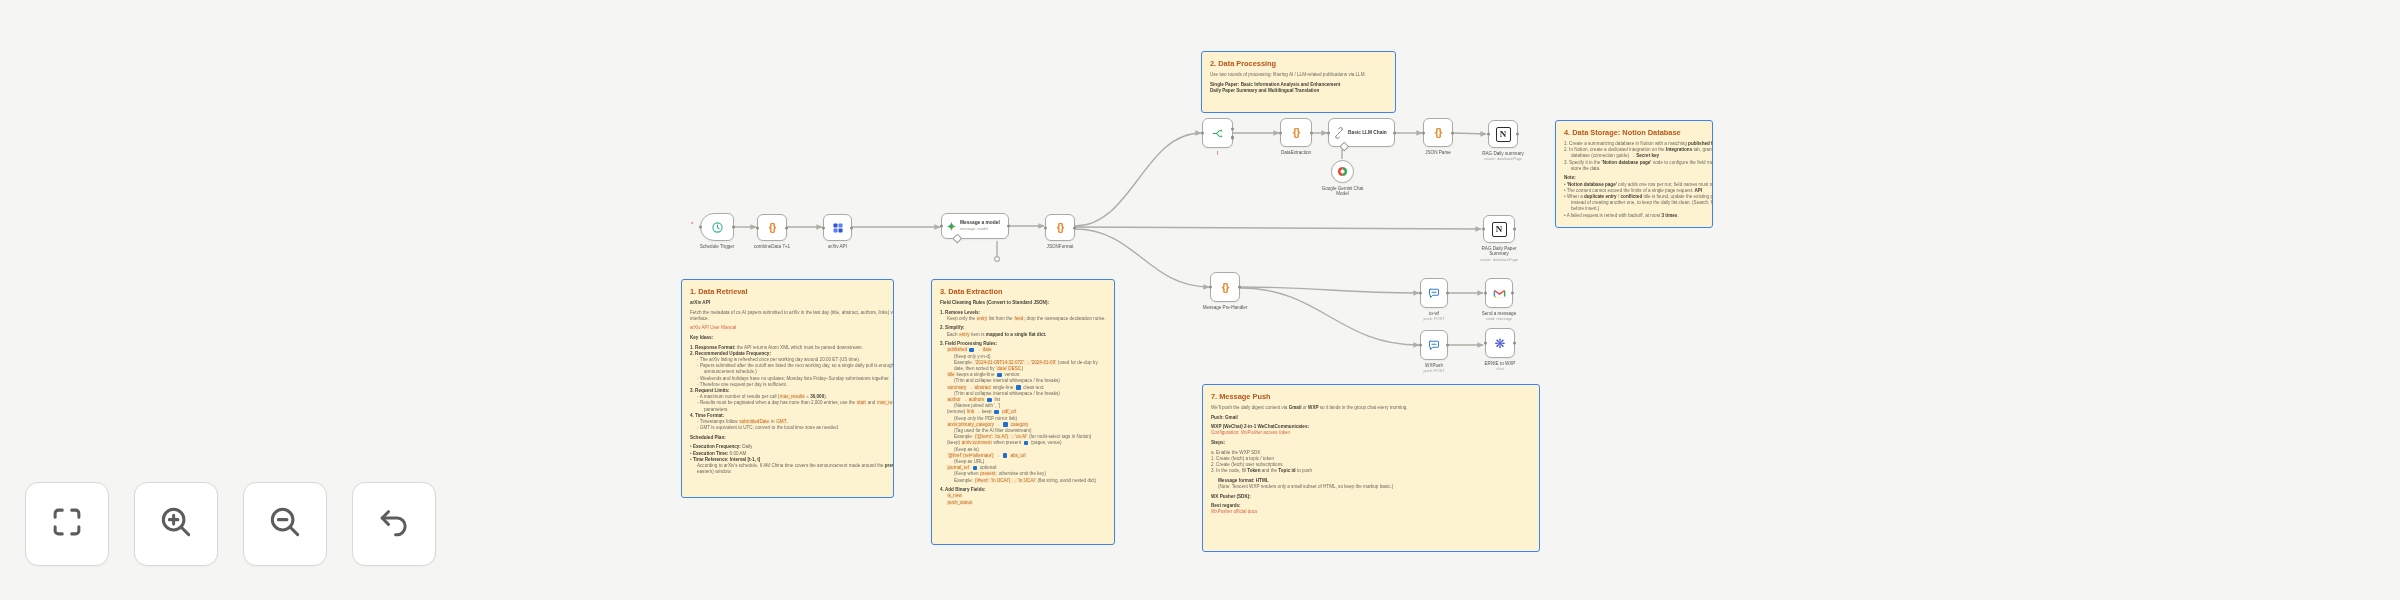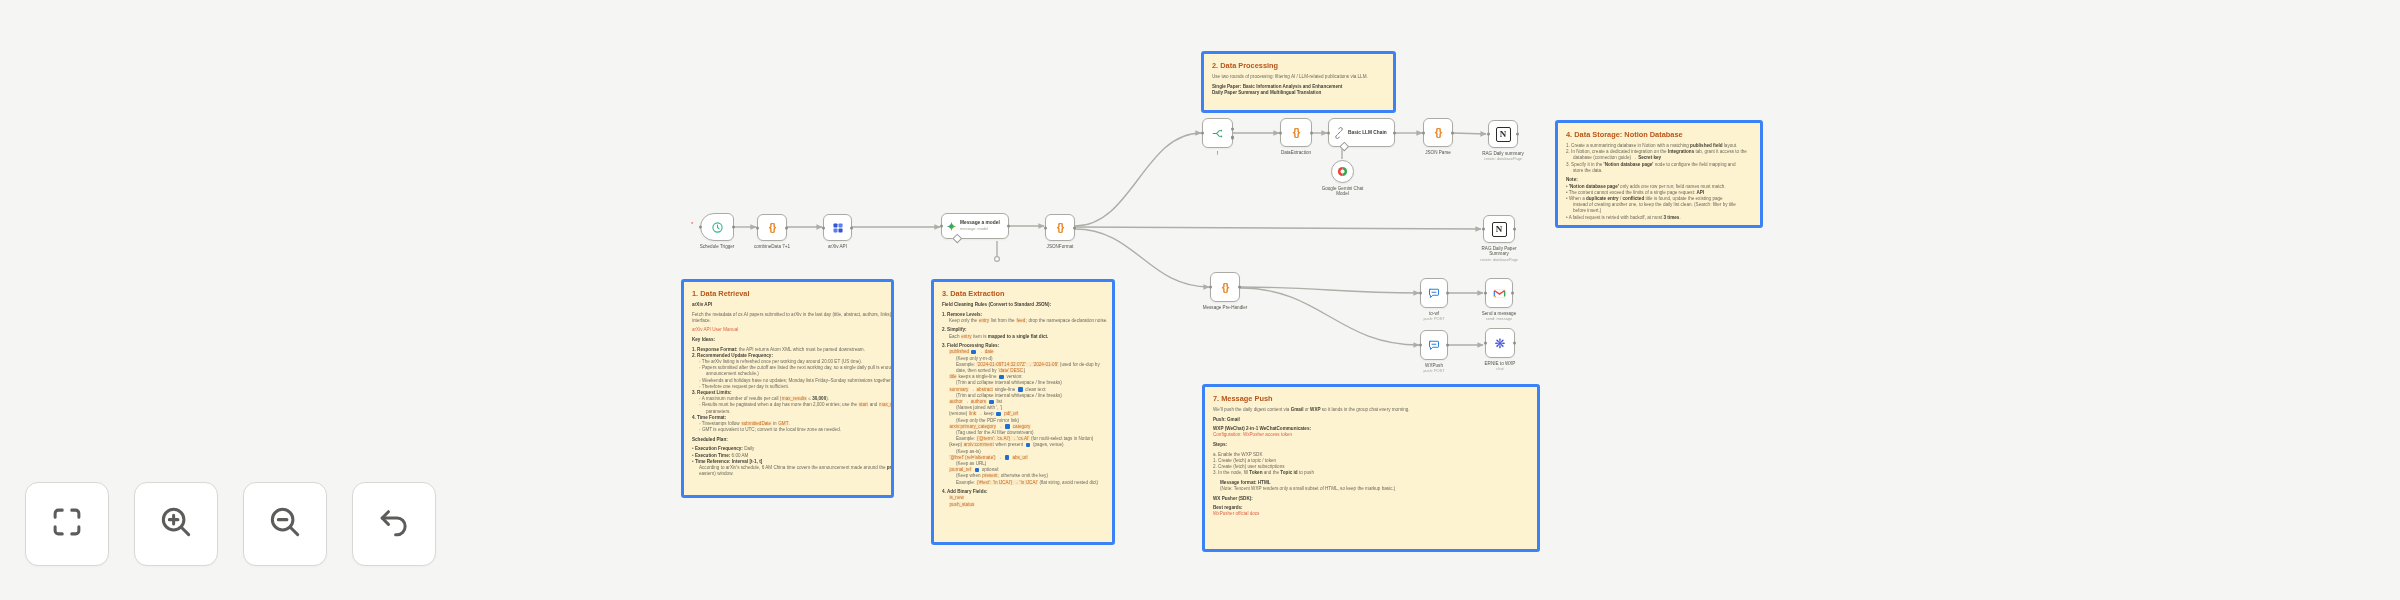--- a/index.html
+++ b/index.html
@@ -1,20 +1,20 @@
 <!DOCTYPE html>
 <html><head>
 <meta charset="utf-8">
 <style>
   html,body{margin:0;padding:0;}
   body{width:2400px;height:600px;overflow:hidden;background:#f5f5f3;font-family:"Liberation Sans",sans-serif;}
   #canvas{position:absolute;inset:0;width:2400px;height:600px;}
   #edge-layer{position:absolute;left:0;top:0;z-index:1;}
   
-  .sticky{position:absolute;z-index:2;background:#fdf3d0;border:3px solid #3b82f6;border-radius:3px;
+  .sticky{position:absolute;z-index:2;background:#fdf3d0;border:1px solid #3b82f6;border-radius:3px;
           padding:7px 8px;box-sizing:border-box;overflow:hidden;}
   .st-title{font-size:7.4px;font-weight:bold;color:#b9541a;line-height:9px;margin-bottom:4px;white-space:nowrap;}
   .st-ln{font-size:4.6px;line-height:6.2px;color:#6e6b60;white-space:nowrap;}
   .st-gap{height:3.4px;}
   .sg-p{color:#6e6b60;}
   .sg-b{color:#44423a;font-weight:bold;}
   .sg-l{color:#dd6549;}
   .sg-c{color:#c96a1f;background:#f8e9c4;border-radius:1px;padding:0 .5px;}
   .st-badge{display:inline-block;width:4.4px;height:4.4px;background:#1f6fd0;border-radius:1px;
             vertical-align:middle;margin:0 1.5px;}
@@ -160,21 +160,21 @@
         <div class="st-ln" style="margin-left: 7px;"><span class="sg-c">is_new</span></div>
         <div class="st-ln" style="margin-left: 7px;"><span class="sg-c">push_status</span></div>
       </div>
       <div class="sticky" style="left: 1201px; top: 51px; width: 195px; height: 62px;">
         <div class="st-title">2. Data Processing</div>
         <div class="st-ln"><span class="sg-p">Use two rounds of processing: filtering AI / LLM-related publications via LLM.</span></div>
         <div class="st-gap"></div>
         <div class="st-ln"><span class="sg-b">Single Paper: Basic Information Analysis and Enhancement</span></div>
         <div class="st-ln"><span class="sg-b">Daily Paper Summary and Multilingual Translation</span></div>
       </div>
-      <div class="sticky" style="left: 1555px; top: 120px; width: 208px; height: 108px;">
+      <div class="sticky" style="left: 1555px; top: 120px; width: 158px; height: 108px;">
         <div class="st-title">4. Data Storage: Notion Database</div>
         <div class="st-ln"><span class="sg-p">1. Create a summarizing database in Notion with a matching </span><span class="sg-b">published field</span><span class="sg-p"> layout.</span></div>
         <div class="st-ln"><span class="sg-p">2. In Notion, create a dedicated integration on the </span><span class="sg-b">Integrations</span><span class="sg-p"> tab, grant it access to the</span></div>
         <div class="st-ln" style="margin-left: 7px;"><span class="sg-p">database (connection guide) → </span><span class="sg-b">Secret key</span></div>
         <div class="st-ln"><span class="sg-p">3. Specify it in the </span><span class="sg-b">'Notion database page'</span><span class="sg-p"> node to configure the field mapping and</span></div>
         <div class="st-ln" style="margin-left: 7px;"><span class="sg-p">store the data.</span></div>
         <div class="st-gap"></div>
         <div class="st-ln"><span class="sg-b">Note:</span></div>
         <div class="st-ln"><span class="sg-p">• </span><span class="sg-b">'Notion database page'</span><span class="sg-p"> only adds one row per run; field names must match.</span></div>
         <div class="st-ln"><span class="sg-p">• The content cannot exceed the limits of a single page request: </span><span class="sg-b">API</span></div>

